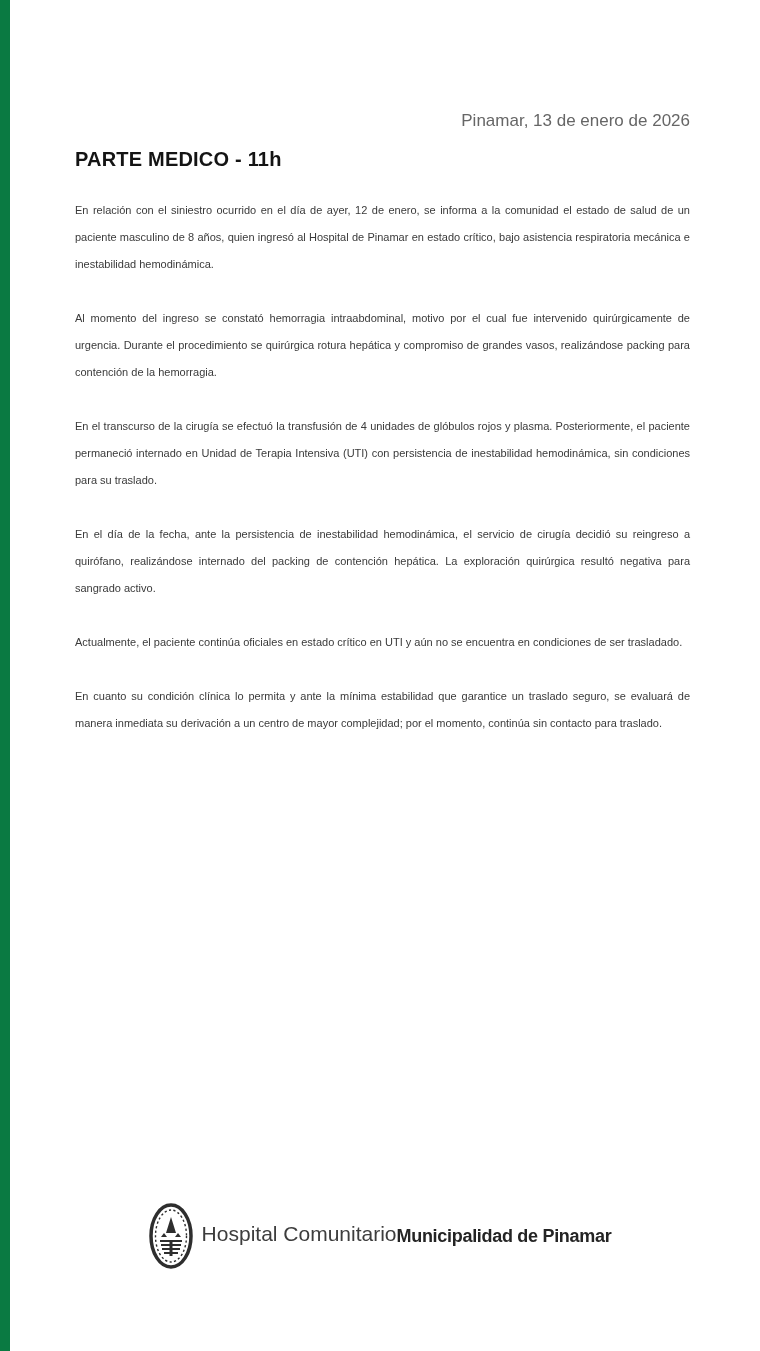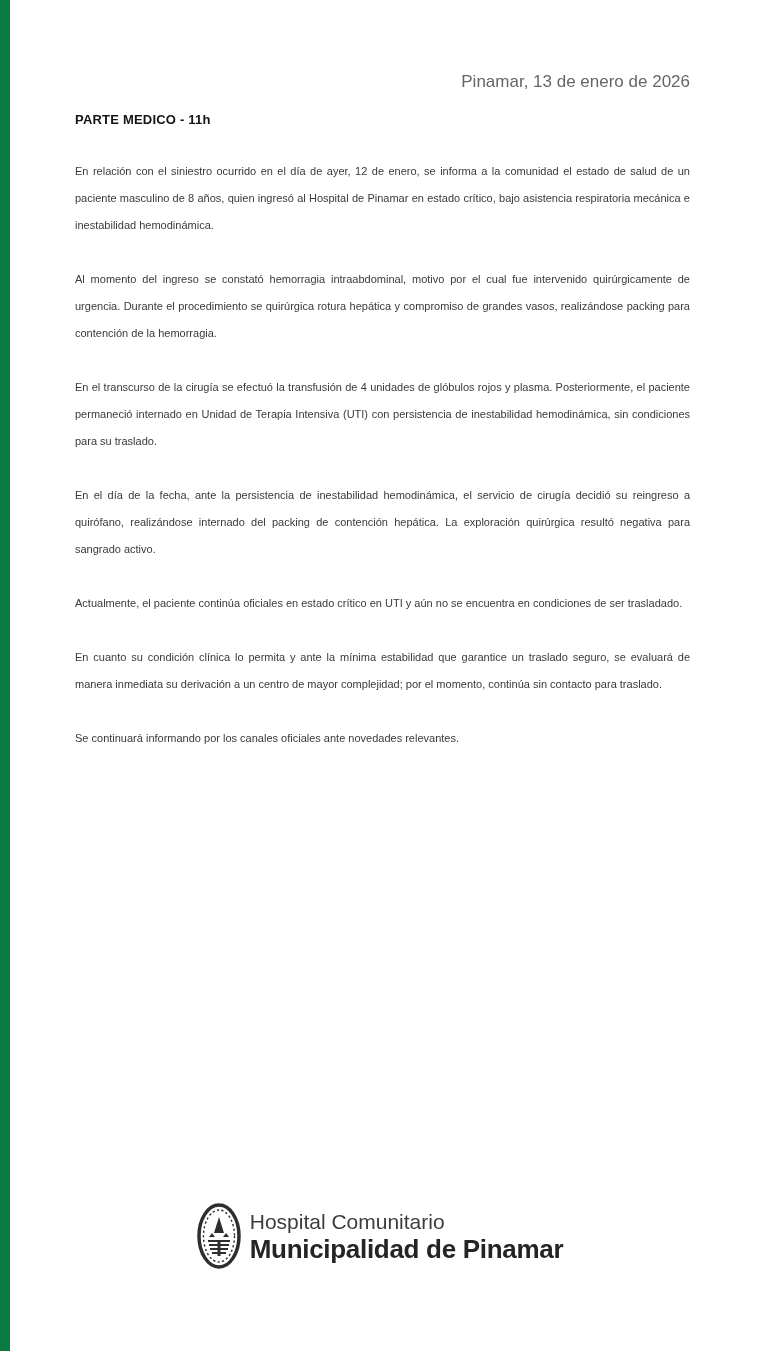--- a/index.html
+++ b/index.html
@@ -22,29 +22,29 @@
     height: 100%;
     background: #0a7a42;
   }
   .content {
     position: absolute;
     left: 75px;
     right: 70px;
     top: 0;
   }
   .dateline {
-    padding-top: 71px;
+    padding-top: 110px;
     text-align: right;
     font-size: 17px;
     line-height: 22px;
     color: #666666;
   }
   .doc-title {
     margin-top: 17px;
-    font-size: 13px;
+    font-size: 20px;
     line-height: 20px;
     font-weight: bold;
     color: #141414;
     letter-spacing: 0.2px;
   }
   .paragraphs {
     margin-top: 28px;
   }
   .paragraphs p {
     margin: 0 0 27px 0;
@@ -64,31 +64,31 @@
     align-items: center;
     gap: 9px;
   }
   .seal {
     width: 44px;
     height: 66px;
     flex: 0 0 auto;
   }
   .org-lines {
     display: flex;
-    flex-direction: column;
+    flex-direction: row;
     justify-content: center;
   }
   .org-line1 {
     font-size: 21px;
     line-height: 25px;
     color: #3d3d3d;
     font-weight: normal;
   }
   .org-line2 {
-    font-size: 26px;
+    font-size: 18px;
     line-height: 30px;
     color: #242424;
     font-weight: bold;
     letter-spacing: -0.3px;
   }
 </style>
 </head>
 <body>
 
 <div class="green-stripe"></div>
@@ -97,21 +97,20 @@
   <div class="dateline">Pinamar, 13 de enero de 2026</div>
   <div class="doc-title">PARTE MEDICO - 11h</div>
 
   <div class="paragraphs">
     <p>En relación con el siniestro ocurrido en el día de ayer, 12 de enero, se informa a la comunidad el estado de salud de un paciente masculino de 8 años, quien ingresó al Hospital de Pinamar en estado crítico, bajo asistencia respiratoria mecánica e inestabilidad hemodinámica.</p>
     <p>Al momento del ingreso se constató hemorragia intraabdominal, motivo por el cual fue intervenido quirúrgicamente de urgencia. Durante el procedimiento se quirúrgica rotura hepática y compromiso de grandes vasos, realizándose packing para contención de la hemorragia.</p>
     <p>En el transcurso de la cirugía se efectuó la transfusión de 4 unidades de glóbulos rojos y plasma. Posteriormente, el paciente permaneció internado en Unidad de Terapia Intensiva (UTI) con persistencia de inestabilidad hemodinámica, sin condiciones para su traslado.</p>
     <p>En el día de la fecha, ante la persistencia de inestabilidad hemodinámica, el servicio de cirugía decidió su reingreso a quirófano, realizándose internado del packing de contención hepática. La exploración quirúrgica resultó negativa para sangrado activo.</p>
     <p>Actualmente, el paciente continúa oficiales en estado crítico en UTI y aún no se encuentra en condiciones de ser trasladado.</p>
     <p>En cuanto su condición clínica lo permita y ante la mínima estabilidad que garantice un traslado seguro, se evaluará de manera inmediata su derivación a un centro de mayor complejidad; por el momento, continúa sin contacto para traslado.</p>
-    <p>Se continuará informando por los canales oficiales ante novedades relevantes.</p>
   </div>
 </div>
 
 <div class="footer-logo">
   <svg class="seal" viewBox="0 0 44 66" xmlns="http://www.w3.org/2000/svg" aria-hidden="true">
     <ellipse cx="22" cy="33" rx="20" ry="31" fill="none" stroke="#2e2e2e" stroke-width="3.5"></ellipse>
     <ellipse cx="22" cy="33" rx="15.5" ry="26" fill="none" stroke="#2e2e2e" stroke-width="1.4" stroke-dasharray="2.2 2.4"></ellipse>
     <path d="M22 14 L27 30 L17 30 Z" fill="#2e2e2e"></path>
     <path d="M15 30 L12 34 L18 34 Z" fill="#2e2e2e"></path>
     <path d="M29 30 L32 34 L26 34 Z" fill="#2e2e2e"></path>

